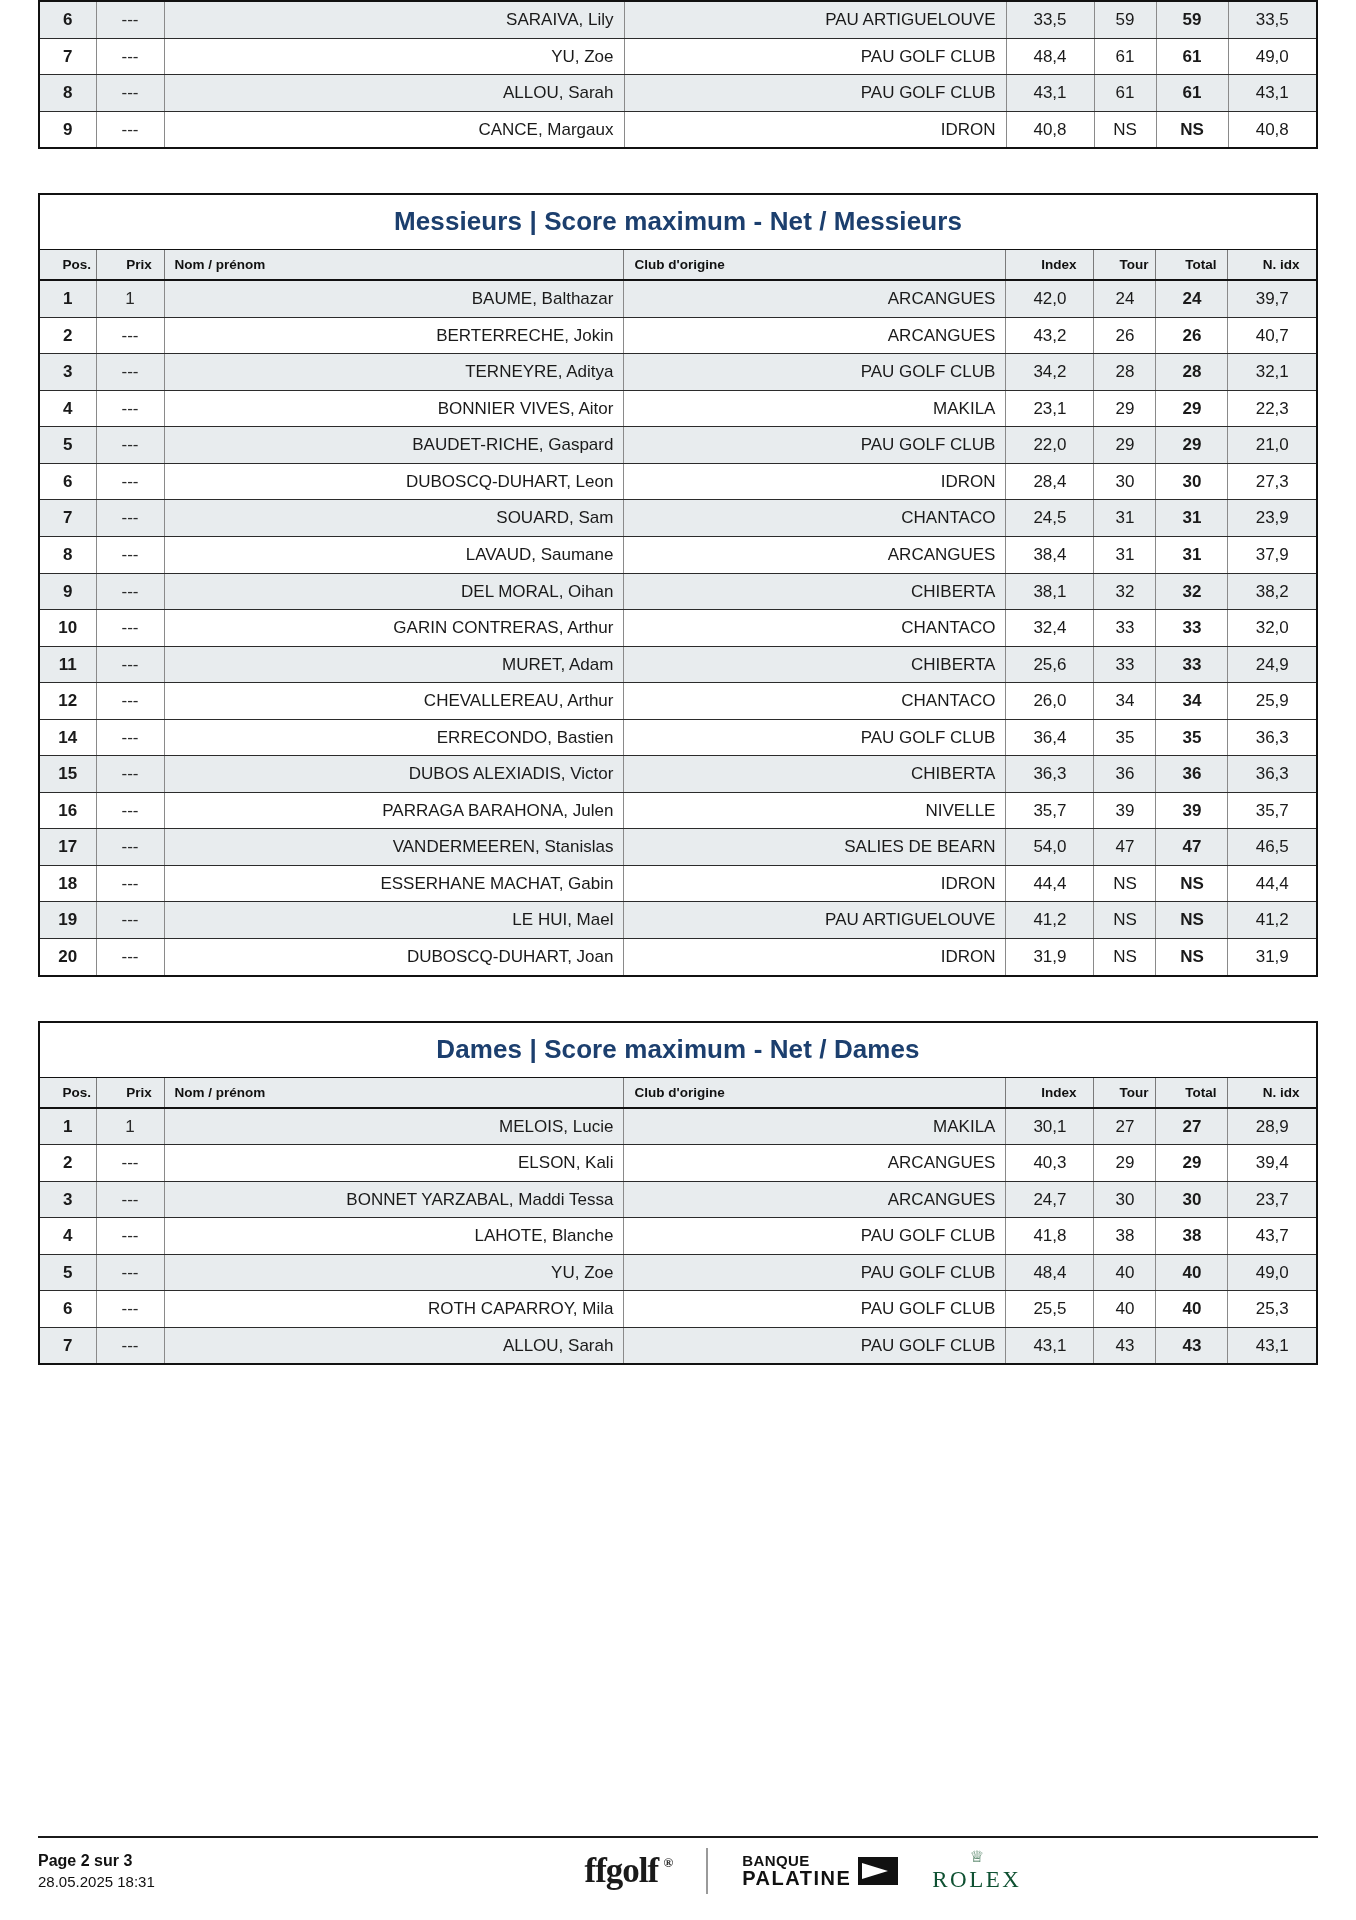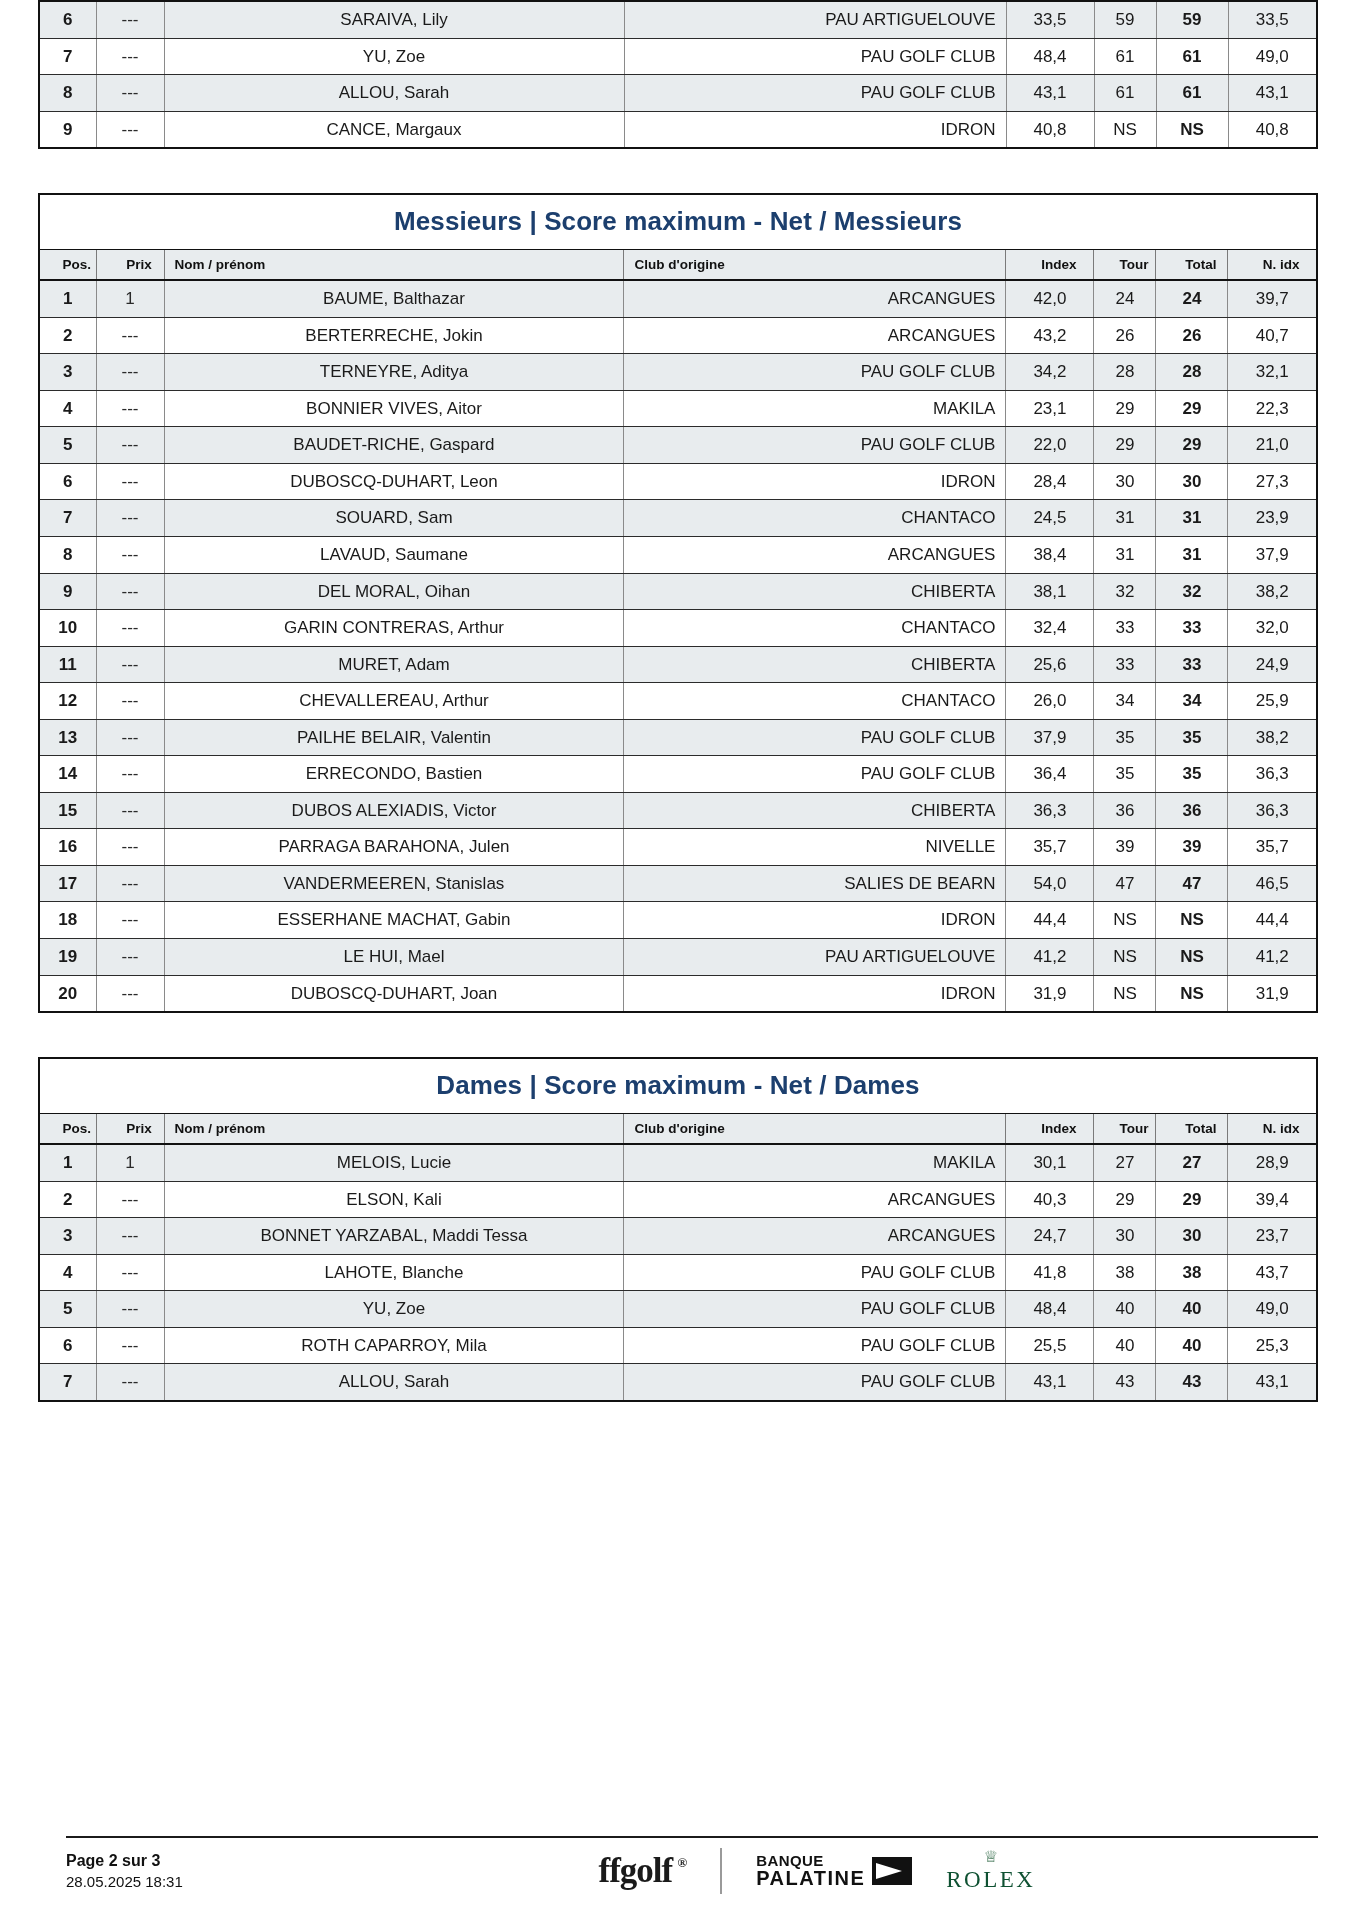--- a/index.html
+++ b/index.html
@@ -70,42 +70,41 @@
     line-height: 1.15;
     color: #1a1a1a;
   }
   tbody tr td:last-child { border-right: none; }
   tbody tr:last-child td { border-bottom: none; }
   tbody tr.alt td { background: #e8ecee; }
   tbody tr.plain td { background: #ffffff; }
 
   td.pos   { text-align: center; font-weight: bold; font-size: 17px; }
   td.prix  { text-align: center; color: #2a2a2a; }
-  td.nom   { text-align: center; }
+  td.nom   { text-align: right; }
   td.club  { text-align: right; }
   td.num   { text-align: center; }
   td.total { text-align: center; font-weight: bold; }
 
   .gap-sm { height: 44px; }
   .gap-md { height: 44px; }
 
   
   #top-table-wrap { border-top: 2.5px solid #111; }
 
   
   .footer {
     position: absolute;
     left: 38px;
     right: 38px;
     bottom: 26px;
     border-top: 2px solid #1b1b1b;
     padding-top: 10px;
     display: flex;
     align-items: center;
-    margin-left: 28px;
   }
   .footer-left {
     font-size: 16px;
     line-height: 1.35;
     font-weight: bold;
     color: #111;
     width: 250px;
   }
   .footer-left .date { font-weight: normal; font-size: 15px; }
   .footer-logos {
@@ -385,30 +384,20 @@
         <tr class="plain">
           <td class="pos">12</td>
           <td class="prix">---</td>
           <td class="nom">CHEVALLEREAU, Arthur</td>
           <td class="club">CHANTACO</td>
           <td class="num">26,0</td>
           <td class="num">34</td>
           <td class="total">34</td>
           <td class="num">25,9</td>
         </tr>
-        <tr class="alt">
-          <td class="pos">13</td>
-          <td class="prix">---</td>
-          <td class="nom">PAILHE BELAIR, Valentin</td>
-          <td class="club">PAU GOLF CLUB</td>
-          <td class="num">37,9</td>
-          <td class="num">35</td>
-          <td class="total">35</td>
-          <td class="num">38,2</td>
-        </tr>
         <tr class="plain">
           <td class="pos">14</td>
           <td class="prix">---</td>
           <td class="nom">ERRECONDO, Bastien</td>
           <td class="club">PAU GOLF CLUB</td>
           <td class="num">36,4</td>
           <td class="num">35</td>
           <td class="total">35</td>
           <td class="num">36,3</td>
         </tr>

